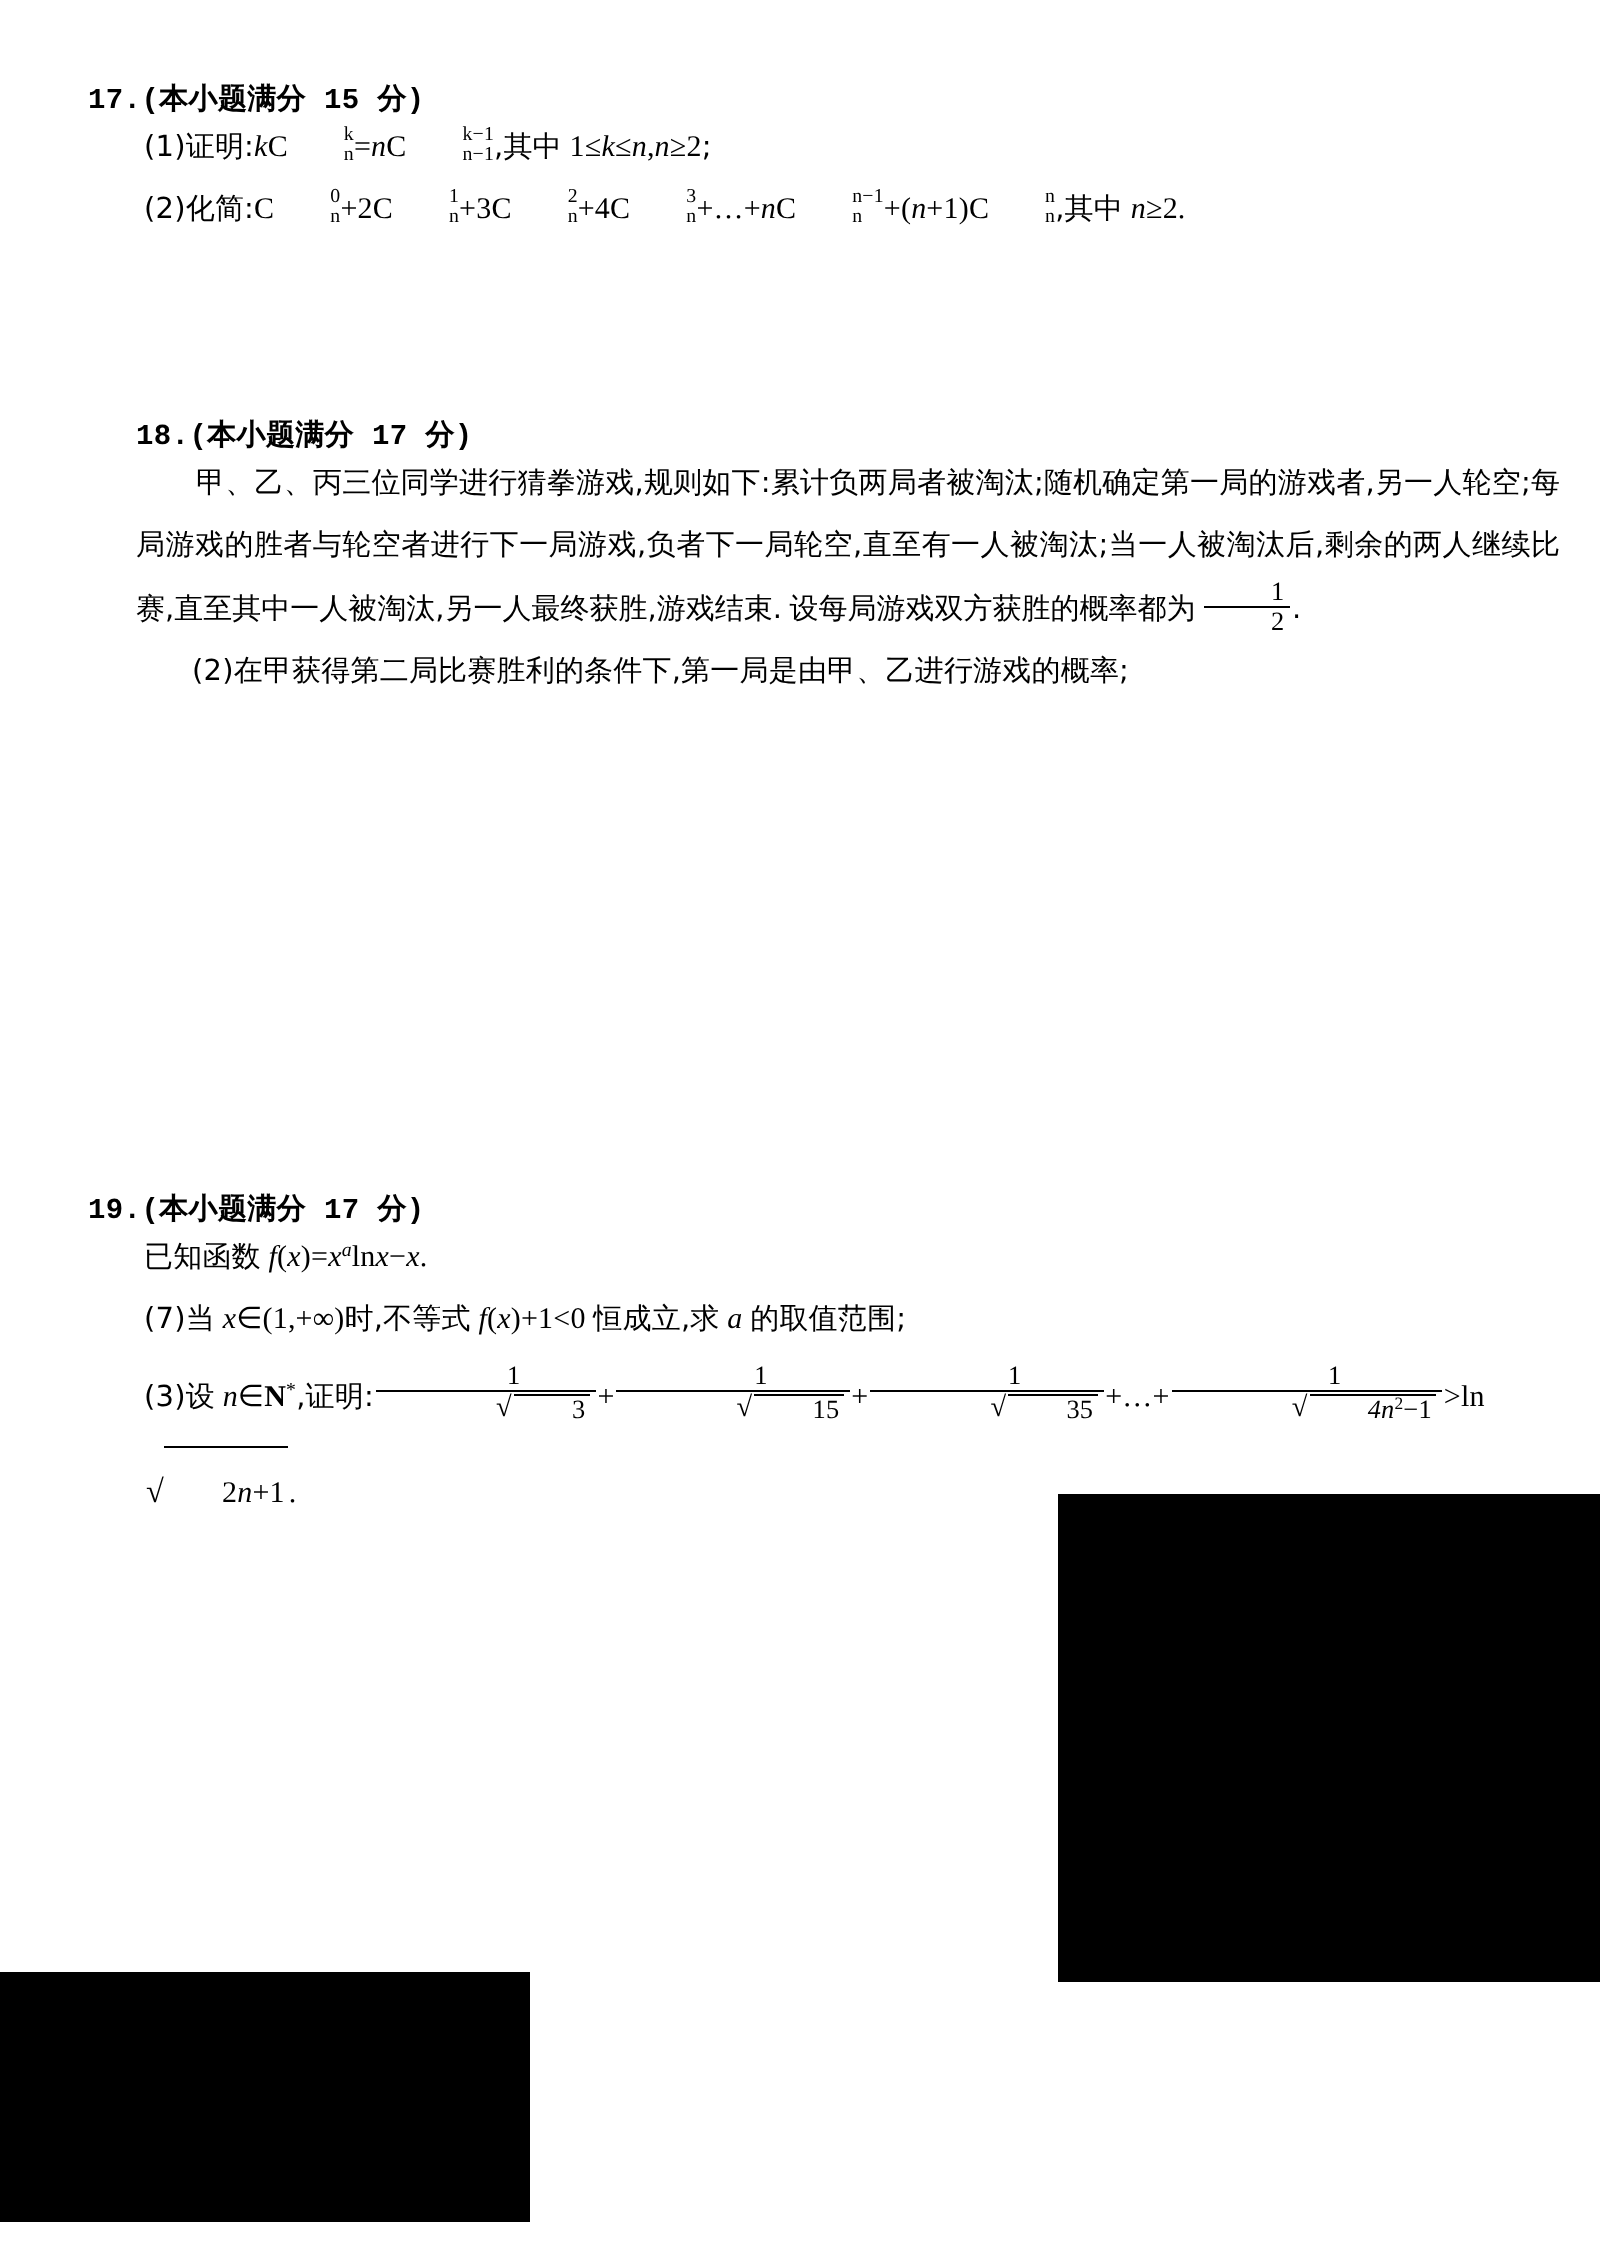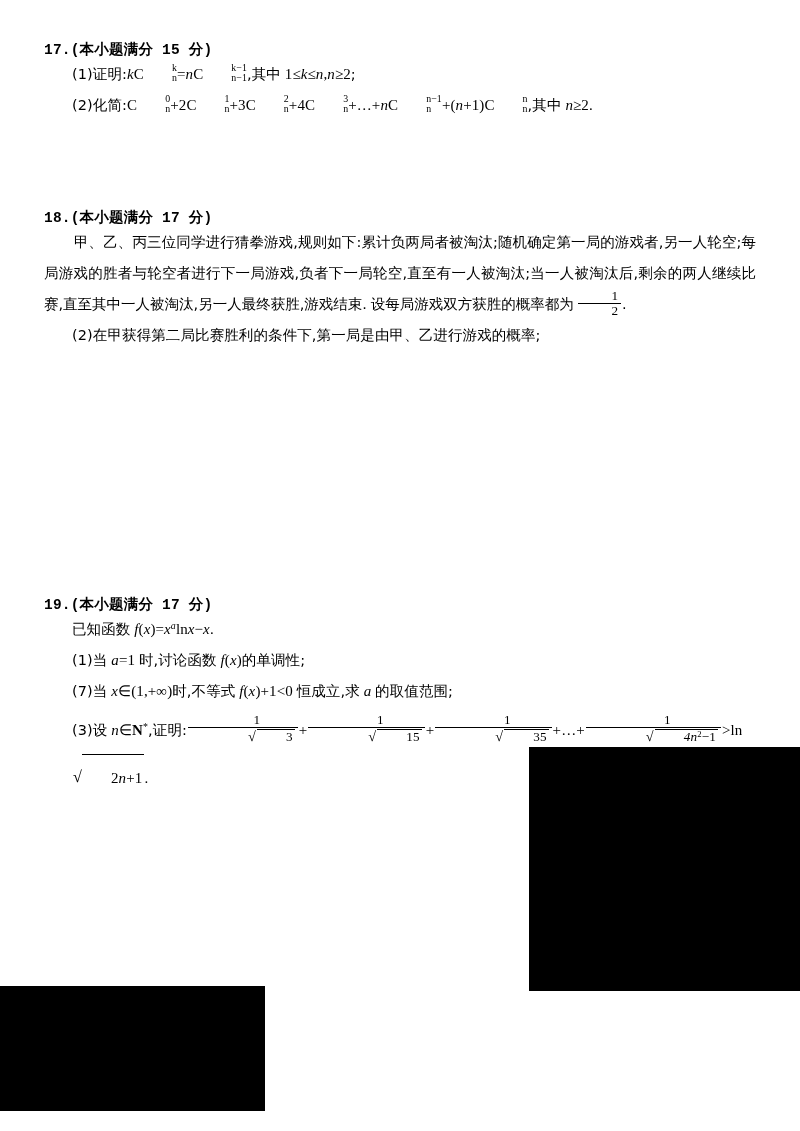--- a/index.html
+++ b/index.html
@@ -119,44 +119,41 @@
 
     <div class="line indent">
       <span class="cn">(1)证明</span><span class="cn">:</span><span class="mi">k</span><span class="up">C</span><span class="subsup"><span>k</span><span class="s">n</span></span><span class="up">=</span><span class="mi">n</span><span class="up">C</span><span class="subsup"><span>k−1</span><span class="s">n−1</span></span><span class="cn">,其中</span> 1<span class="up">≤</span><span class="mi">k</span><span class="up">≤</span><span class="mi">n</span>,<span class="mi">n</span><span class="up">≥</span>2<span class="cn">;</span>
     </div>
 
     <div class="line indent">
       <span class="cn">(2)化简</span><span class="cn">:</span><span class="up">C</span><span class="subsup"><span>0</span><span class="s">n</span></span><span class="up">+</span>2<span class="up">C</span><span class="subsup"><span>1</span><span class="s">n</span></span><span class="up">+</span>3<span class="up">C</span><span class="subsup"><span>2</span><span class="s">n</span></span><span class="up">+</span>4<span class="up">C</span><span class="subsup"><span>3</span><span class="s">n</span></span><span class="up">+</span>…<span class="up">+</span><span class="mi">n</span><span class="up">C</span><span class="subsup"><span>n−1</span><span class="s">n</span></span><span class="up">+</span>(<span class="mi">n</span><span class="up">+</span>1)<span class="up">C</span><span class="subsup"><span>n</span><span class="s">n</span></span><span class="cn">,其中</span> <span class="mi">n</span><span class="up">≥</span>2.
     </div>
   </div>
 
-  <div class="block" style="top:208px;">
+  <div class="block" style="top:208px;margin-left:24px;">
     <div class="qhead">18.(本小题满分 17 分)</div>
 
     <div class="para">
       <span class="cn">甲、乙、丙三位同学进行猜拳游戏,规则如下:累计负两局者被淘汰;随机确定第一局的游戏者,另一人轮空;每局游戏的胜者与轮空者进行下一局游戏,负者下一局轮空,直至有一人被淘汰;当一人被淘汰后,剩余的两人继续比赛,直至其中一人被淘汰,另一人最终获胜,游戏结束.</span> <span class="cn">设每局游戏双方获胜的概率都为</span> <span class="frac"><span class="num">1</span><span class="den">2</span></span><span class="cn">.</span>
     </div>
 
 
     <div class="line indent">
       <span class="cn">(2)在甲获得第二局比赛胜利的条件下,第一局是由甲、乙进行游戏的概率;</span>
     </div>
 
   </div>
 
   <div class="block" style="top:595px;">
     <div class="qhead">19.(本小题满分 17 分)</div>
 
     <div class="line indent">
       <span class="cn">已知函数</span> <span class="mi">f</span>(<span class="mi">x</span>)<span class="up">=</span><span class="mi">x</span><sup><span class="mi">a</span></sup><span class="up">ln</span><span class="mi">x</span><span class="up">−</span><span class="mi">x</span>.
     </div>
 
-    <div class="line indent">
-      <span class="cn">(1)当</span> <span class="mi">a</span><span class="up">=</span>1 <span class="cn">时,讨论函数</span> <span class="mi">f</span>(<span class="mi">x</span>)<span class="cn">的单调性;</span>
-    </div>
 
     <div class="line indent">
       <span class="cn">(7)当</span> <span class="mi">x</span><span class="up">∈</span>(1,<span class="up">+</span>∞)<span class="cn">时,不等式</span> <span class="mi">f</span>(<span class="mi">x</span>)<span class="up">+</span>1<span class="up">&lt;</span>0 <span class="cn">恒成立,求</span> <span class="mi">a</span> <span class="cn">的取值范围;</span>
     </div>
 
     <div class="line indent" style="line-height:46px;">
       <span class="cn">(3)设</span> <span class="mi">n</span><span class="up">∈</span><strong class="up">N</strong><sup>*</sup><span class="cn">,证明:</span><span class="frac"><span class="num">1</span><span class="den"><span class="sqrt"><span class="rad">√</span><span class="bar">3</span></span></span></span><span class="up">+</span><span class="frac"><span class="num">1</span><span class="den"><span class="sqrt"><span class="rad">√</span><span class="bar">15</span></span></span></span><span class="up">+</span><span class="frac"><span class="num">1</span><span class="den"><span class="sqrt"><span class="rad">√</span><span class="bar">35</span></span></span></span><span class="up">+</span>…<span class="up">+</span><span class="frac"><span class="num">1</span><span class="den"><span class="sqrt"><span class="rad">√</span><span class="bar"><span class="mi">4n</span><sup>2</sup><span class="up">−</span>1</span></span></span></span><span class="up">&gt;</span><span class="up">ln</span><span class="sqrt"><span class="rad">√</span><span class="bar">2<span class="mi">n</span><span class="up">+</span>1</span></span>.
     </div>
   </div>
 

